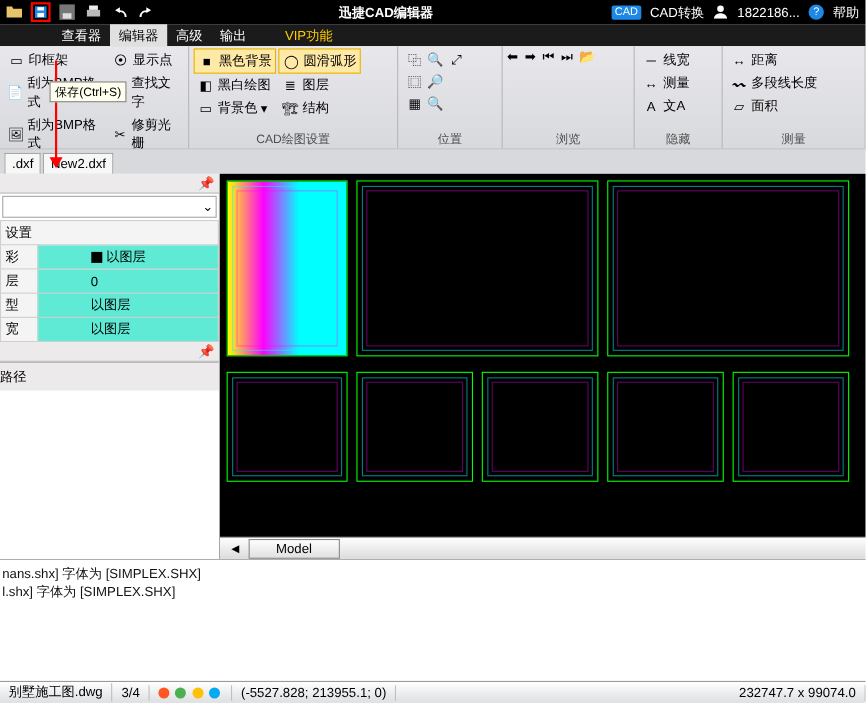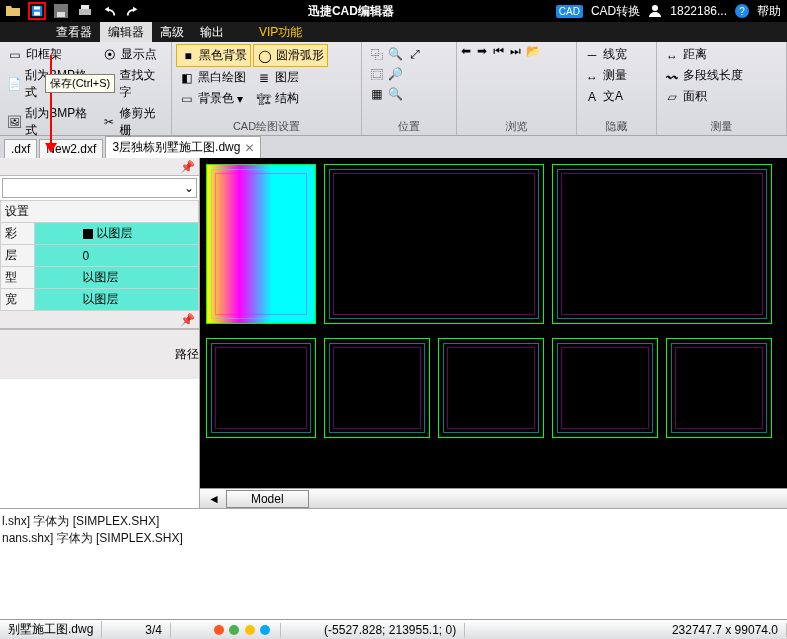--- a/index.html
+++ b/index.html
@@ -46,31 +46,31 @@
   .main { display:flex; height:350px; }
   .leftpanel { width:200px; display:flex; flex-direction:column; border-right:1px solid #a7a7a7;}
   .leftpanel .hdr { background:#eceaea; border-bottom:1px solid #bbb; height:18px; display:flex; justify-content:flex-end; align-items:center; padding-right:4px;}
   .props { flex:0 0 auto;}
   .props .dd { background:#fff; border:1px solid #a7a7a7; margin:2px; padding:2px; display:flex; justify-content:flex-end;}
   .props table { width:100%; border-collapse:collapse;}
   .props td { border:1px solid #cfcfcf; padding:2px 4px; background:#f4f4f4;margin-left:44px;}
   .props td.val { background:#5eead4;padding-left:48px;}
   .props td.val .sw { display:inline-block; width:10px; height:10px; background:#000; margin-right:4px; vertical-align:middle;}
   .paths { border-top:1px solid #bbb; background:#fff; flex:1;}
-  .paths .hdr2 { background:#eceaea; text-align:right; padding:16px 0;}
+  .paths .hdr2 { background:#eceaea; text-align:left; padding:4px 0;}
   .canvas { flex:1; background:#000; position:relative; overflow:hidden;}
   .canvas .thumb { position:absolute; border:1px solid #0f0; }
   .modelbar { background:linear-gradient(#fefefe,#dcdcdc); border-top:1px solid #9a9a9a; height:20px; display:flex; align-items:center; padding-left:8px;}
   .modelbar .mtab { background:linear-gradient(#fefefe,#e0e0e0); border:1px solid #8a8a8a; padding:1px 24px;}
 
   
   .log { background:#fff; border-top:1px solid #a7a7a7; height:56px; padding:4px 2px; font-size:11px; color:#111; }
 
   
-  .status { background:linear-gradient(#fefefe,#dedfe1); border-top:1px solid #9a9a9a; height:20px; display:flex; align-items:center; font-size:11px; position:absolute; bottom:0; left:0; right:0;gap:35px;}
+  .status { background:linear-gradient(#fefefe,#dedfe1); border-top:1px solid #9a9a9a; height:20px; display:flex; align-items:center; font-size:11px; position:absolute; bottom:0; left:0; right:0;}
   .status .cell { padding:0 8px; border-right:1px solid #bfbfbf;}
   .status .dot { width:10px; height:10px; border-radius:50%; display:inline-block; vertical-align:middle; margin-right:2px;}
   .status .spacer { flex:1; }
 
   
   .thumb::before, .thumb::after { content:""; position:absolute; inset:4px; border:1px solid rgba(0,255,255,.5);}
   .thumb::after { inset:8px; border-color:rgba(255,0,255,.4);}
 </style>
 </head>
 <body>
@@ -285,24 +285,20 @@
   </div>
 </div>
 
 <div class="doctabs">
   <div class="doctab">
       <span>.dxf</span>
     </div>
   <div class="doctab">
       <span>New2.dxf</span>
     </div>
-  <div class="doctab active">
-    <span>3层独栋别墅施工图.dwg</span>
-    <span class="x">✕</span>
-  </div>
 </div>
 
 <div class="main">
   <div class="leftpanel">
     <div class="hdr">
         <span>📌</span>
       </div>
     <div class="props">
       <div class="dd">
           <span>⌄</span>
@@ -352,22 +348,22 @@
       <div class="thumb" style="left:466px;top:180px;width:106px; height:100px;"></div>
     </div>
     <div class="modelbar">
       <span style="margin-right:6px">◄</span>
       <div class="mtab">Model</div>
     </div>
   </div>
 </div>
 
 <div class="log">
+  <div>nans.shx] 字体为 [SIMPLEX.SHX]</div>
   <div>l.shx] 字体为 [SIMPLEX.SHX]</div>
-  <div>nans.shx] 字体为 [SIMPLEX.SHX]</div>
 </div>
 
 <div class="status">
   <div class="cell">别墅施工图.dwg</div>
   <div class="cell">3/4</div>
   <div class="cell">
     <span class="dot" style="background:#ff5722"></span>
     <span class="dot" style="background:#4caf50"></span>
     <span class="dot" style="background:#ffc107"></span>
     <span class="dot" style="background:#03a9f4"></span>

